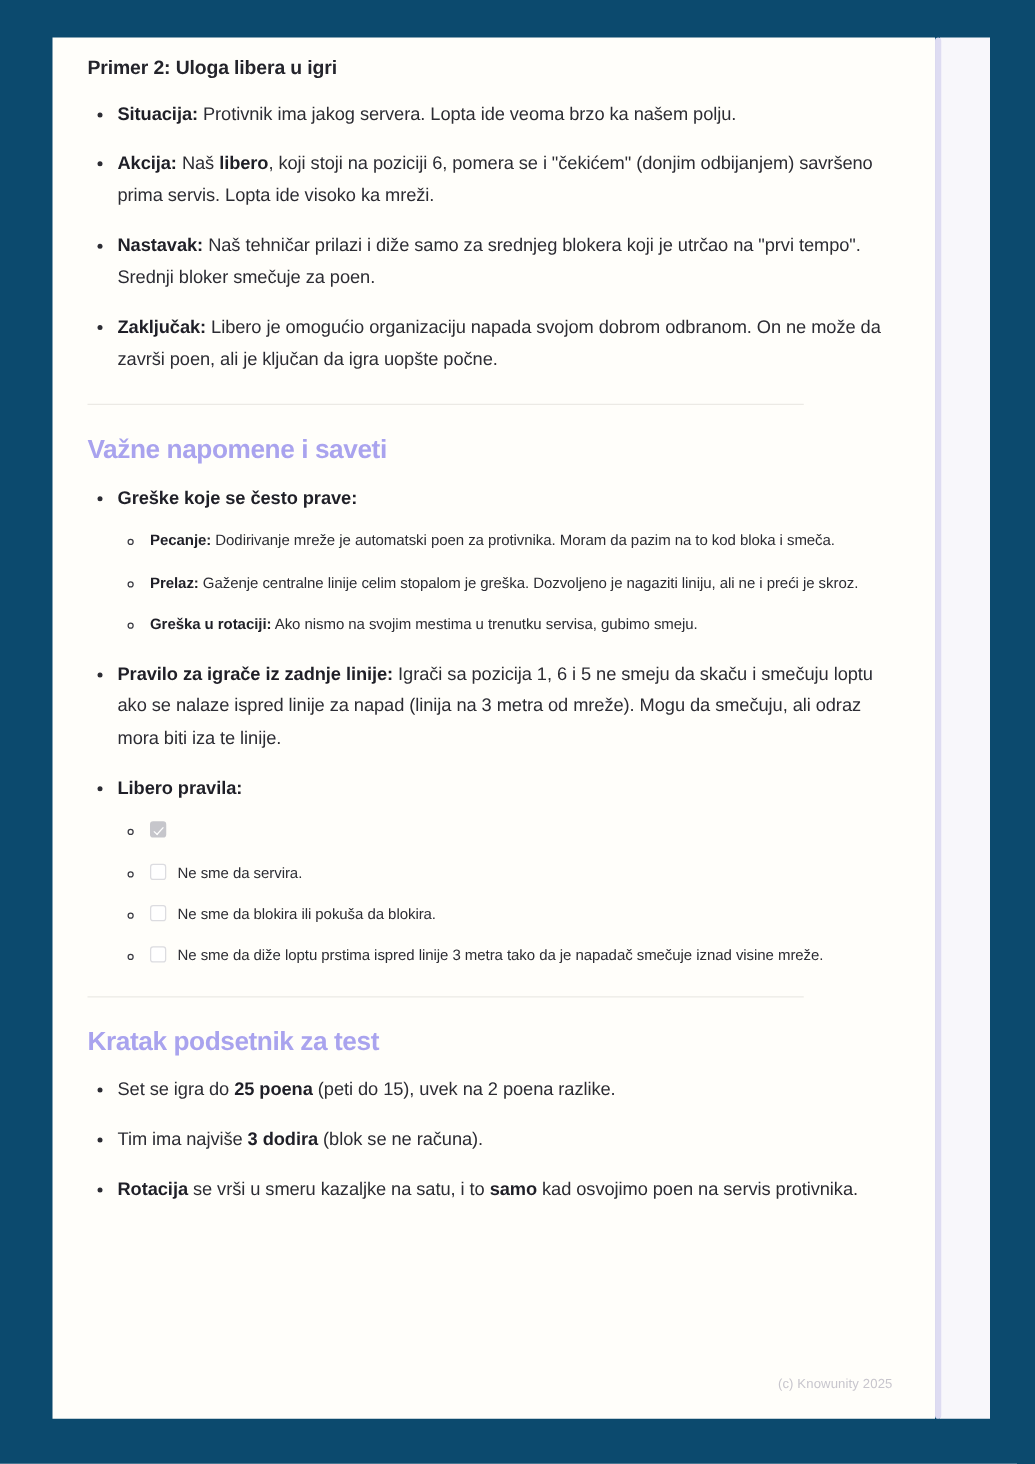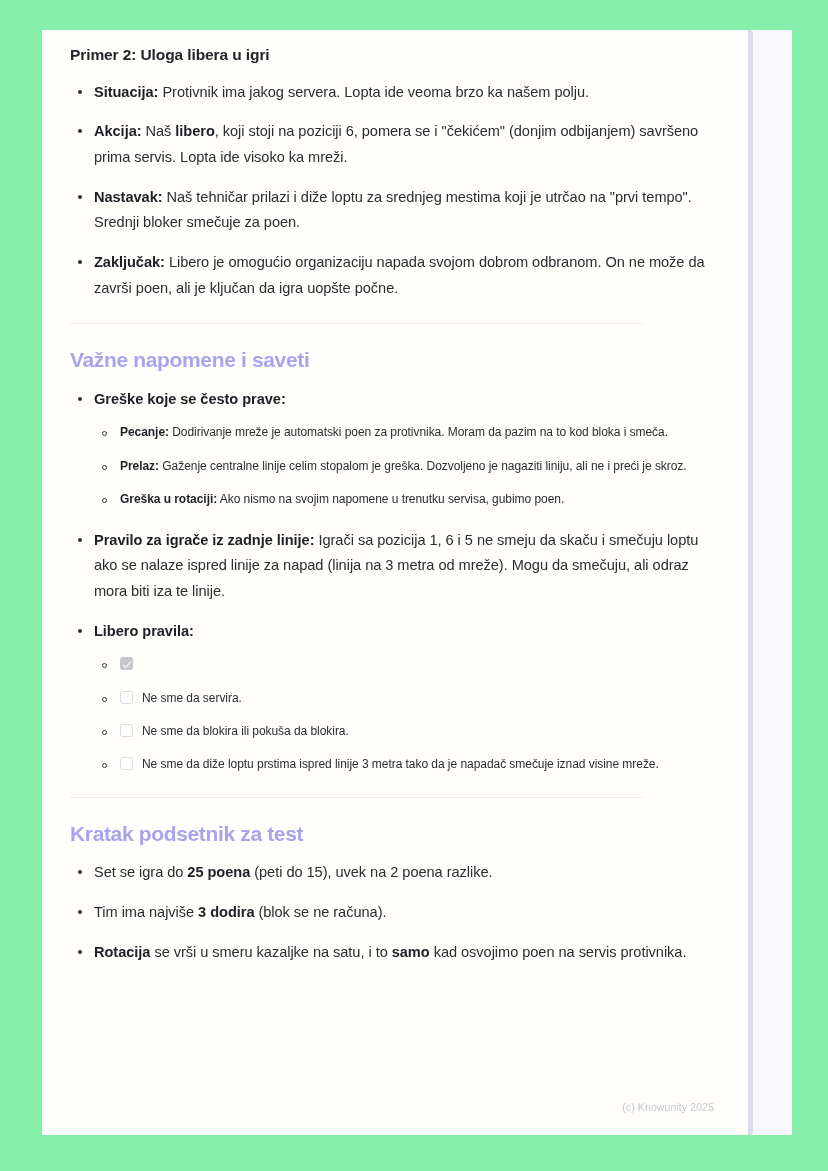--- a/index.html
+++ b/index.html
@@ -14,21 +14,21 @@
     position: relative;
     font-family: "Liberation Sans", sans-serif;
     -webkit-font-smoothing: antialiased;
     overflow: hidden;
   }
 
   
   .viewport {
     position: absolute;
     inset: 0;
-    background: #86efac;
+    background: #0c4a6e;
   }
   .right-gutter {
     position: absolute;
     left: 752px;
     top: 30px;
     width: 40px;
     bottom: 36px;
     background: #f8f7fb;
   }
   .scroll-rail {
@@ -191,21 +191,21 @@
         <li>
           <span class="dot"></span>
           <b>Situacija:</b><span> Protivnik ima jakog servera. Lopta ide veoma brzo ka našem polju.</span>
         </li>
         <li>
           <span class="dot"></span>
           <b>Akcija:</b><span> Naš </span><b>libero</b><span>, koji stoji na poziciji 6, pomera se i "čekićem" (donjim odbijanjem) savršeno prima servis. Lopta ide visoko ka mreži.</span>
         </li>
         <li>
           <span class="dot"></span>
-          <b>Nastavak:</b><span> Naš tehničar prilazi i diže loptu za srednjeg mestima koji je utrčao na "prvi tempo". Srednji bloker smečuje za poen.</span>
+          <b>Nastavak:</b><span> Naš tehničar prilazi i diže samo za srednjeg blokera koji je utrčao na "prvi tempo". Srednji bloker smečuje za poen.</span>
         </li>
         <li>
           <span class="dot"></span>
           <b>Zaključak:</b><span> Libero je omogućio organizaciju napada svojom dobrom odbranom. On ne može da završi poen, ali je ključan da igra uopšte počne.</span>
         </li>
       </ul>
 
       <hr class="divider">
 
       <h2 class="h2">Važne napomene i saveti</h2>
@@ -219,21 +219,21 @@
             <li>
               <span class="circle"></span>
               <b>Pecanje:</b><span> Dodirivanje mreže je automatski poen za protivnika. Moram da pazim na to kod bloka i smeča.</span>
             </li>
             <li>
               <span class="circle"></span>
               <b>Prelaz:</b><span> Gaženje centralne linije celim stopalom je greška. Dozvoljeno je nagaziti liniju, ali ne i preći je skroz.</span>
             </li>
             <li>
               <span class="circle"></span>
-              <b>Greška u rotaciji:</b><span> Ako nismo na svojim napomene u trenutku servisa, gubimo poen.</span>
+              <b>Greška u rotaciji:</b><span> Ako nismo na svojim mestima u trenutku servisa, gubimo smeju.</span>
             </li>
           </ul>
         </li>
 
         <li style="margin-top:18px;">
           <span class="dot"></span>
           <b>Pravilo za igrače iz zadnje linije:</b><span> Igrači sa pozicija 1, 6 i 5 ne smeju da skaču i smečuju loptu ako se nalaze ispred linije za napad (linija na 3 metra od mreže). Mogu da smečuju, ali odraz mora biti iza te linije.</span>
         </li>
 
         <li>

